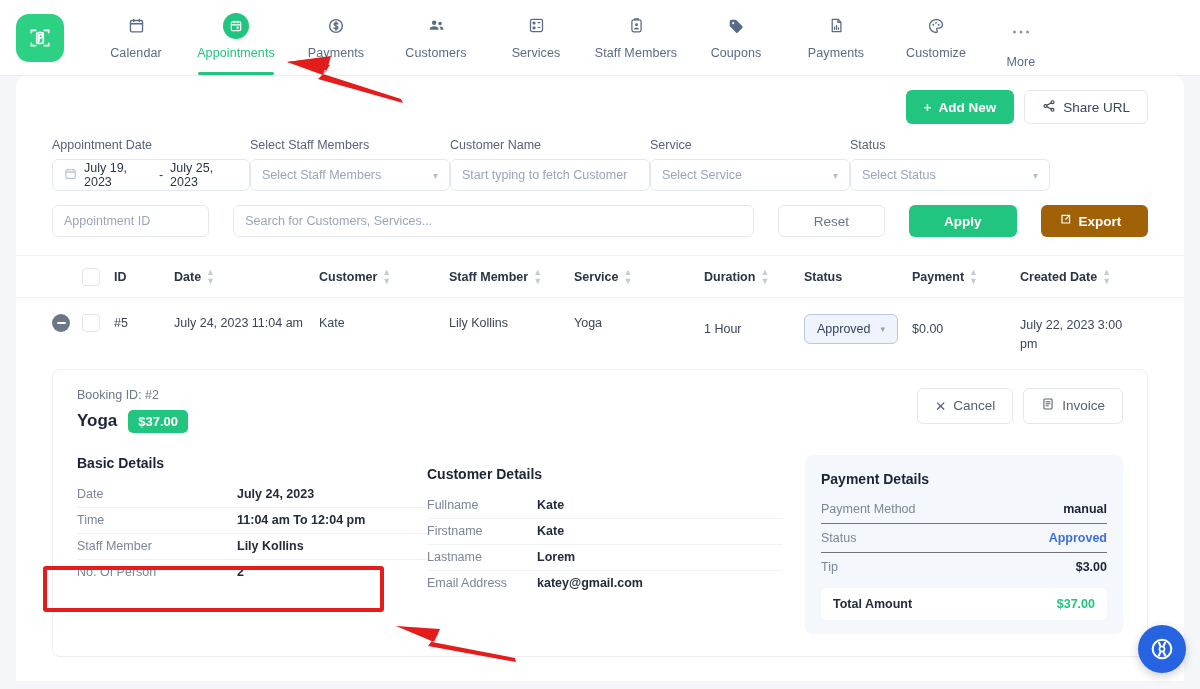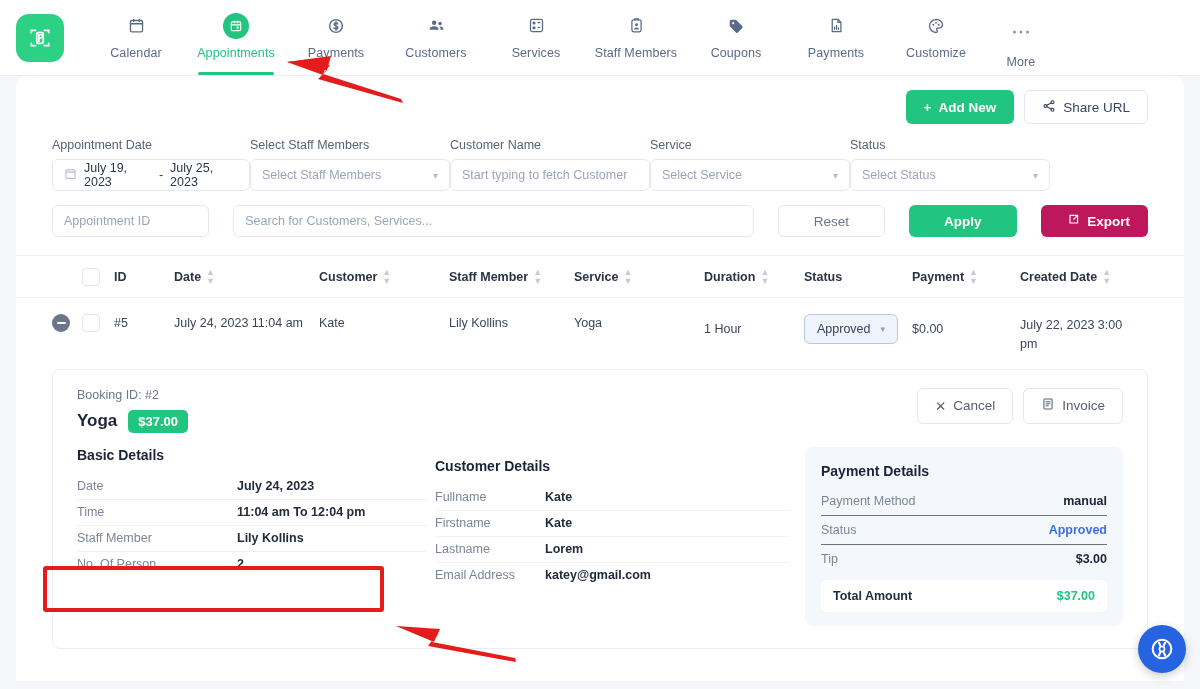--- a/index.html
+++ b/index.html
@@ -73,21 +73,21 @@
   .w-customer { width: 200px; }
   .w-service { width: 200px; }
   .w-status { width: 200px; }
 
   .filters2 { padding: 14px 36px 0 36px; display: flex; gap: 24px; align-items: center; }
   .w-apptid { width: 162px; }
   .w-search { width: 538px; }
   .filters2 .btn { height: 32px; }
   .btn-reset { width: 110px; justify-content: center; color: #6b7689; }
   .btn-apply { width: 110px; justify-content: center; background: #22c57f; color: #fff; font-weight: bold; }
-  .btn-export { width: 110px; justify-content: flex-end; background: #be185d; color: #fff; font-weight: bold; }
+  .btn-export { width: 110px; justify-content: flex-start; background: #a16207; color: #fff; font-weight: bold; }
 
   
   .table { margin-top: 18px; border-top: 1px solid #eef1f6; }
   .trow { display: flex; align-items: flex-start; padding: 0 36px; }
   .thead { height: 42px; align-items: center; border-bottom: 1px solid #eef1f6; }
   .th, .td { font-size: 12.5px; color: #2b3445; }
   .th { font-weight: bold; display: flex; align-items: center; gap: 5px; }
   .sort { color: #c3cbd9; font-size: 9px; line-height: 1; display: flex; flex-direction: column; }
   .c-exp { width: 30px; flex: 0 0 30px; }
   .c-chk { width: 32px; flex: 0 0 32px; }
@@ -124,21 +124,21 @@
   .booking-id { font-size: 12.5px; color: #6c7789; }
   .svc-line { display: flex; align-items: center; gap: 11px; margin-top: 8px; }
   .svc-name { font-size: 17px; font-weight: bold; color: #1b2436; }
   .price-badge {
     background: #22c57f; color: #fff; font-size: 13px; font-weight: bold;
     padding: 4px 10px; border-radius: 5px;
   }
   .detail-actions { margin-left: auto; display: flex; gap: 10px; }
   .detail-actions .btn { height: 36px; color: #566072; }
 
-  .cols { display: flex; margin-top: 14px; gap: 8px; }
+  .cols { display: flex; margin-top: 22px; gap: 0; }
   .col-basic { width: 350px; flex: 0 0 350px; }
   .col-cust { width: 355px; flex: 0 0 355px; }
   .col-pay { flex: 1; display: flex; justify-content: flex-end; }
   .sec-title { font-size: 14px; font-weight: bold; color: #1b2436; }
   .kv-list { margin-top: 10px; }
   .kv {
     display: flex; align-items: center; height: 26px;
     border-top: 1px solid #f0f2f6; font-size: 12.5px;
   }
   .kv:first-child { border-top: none; }

